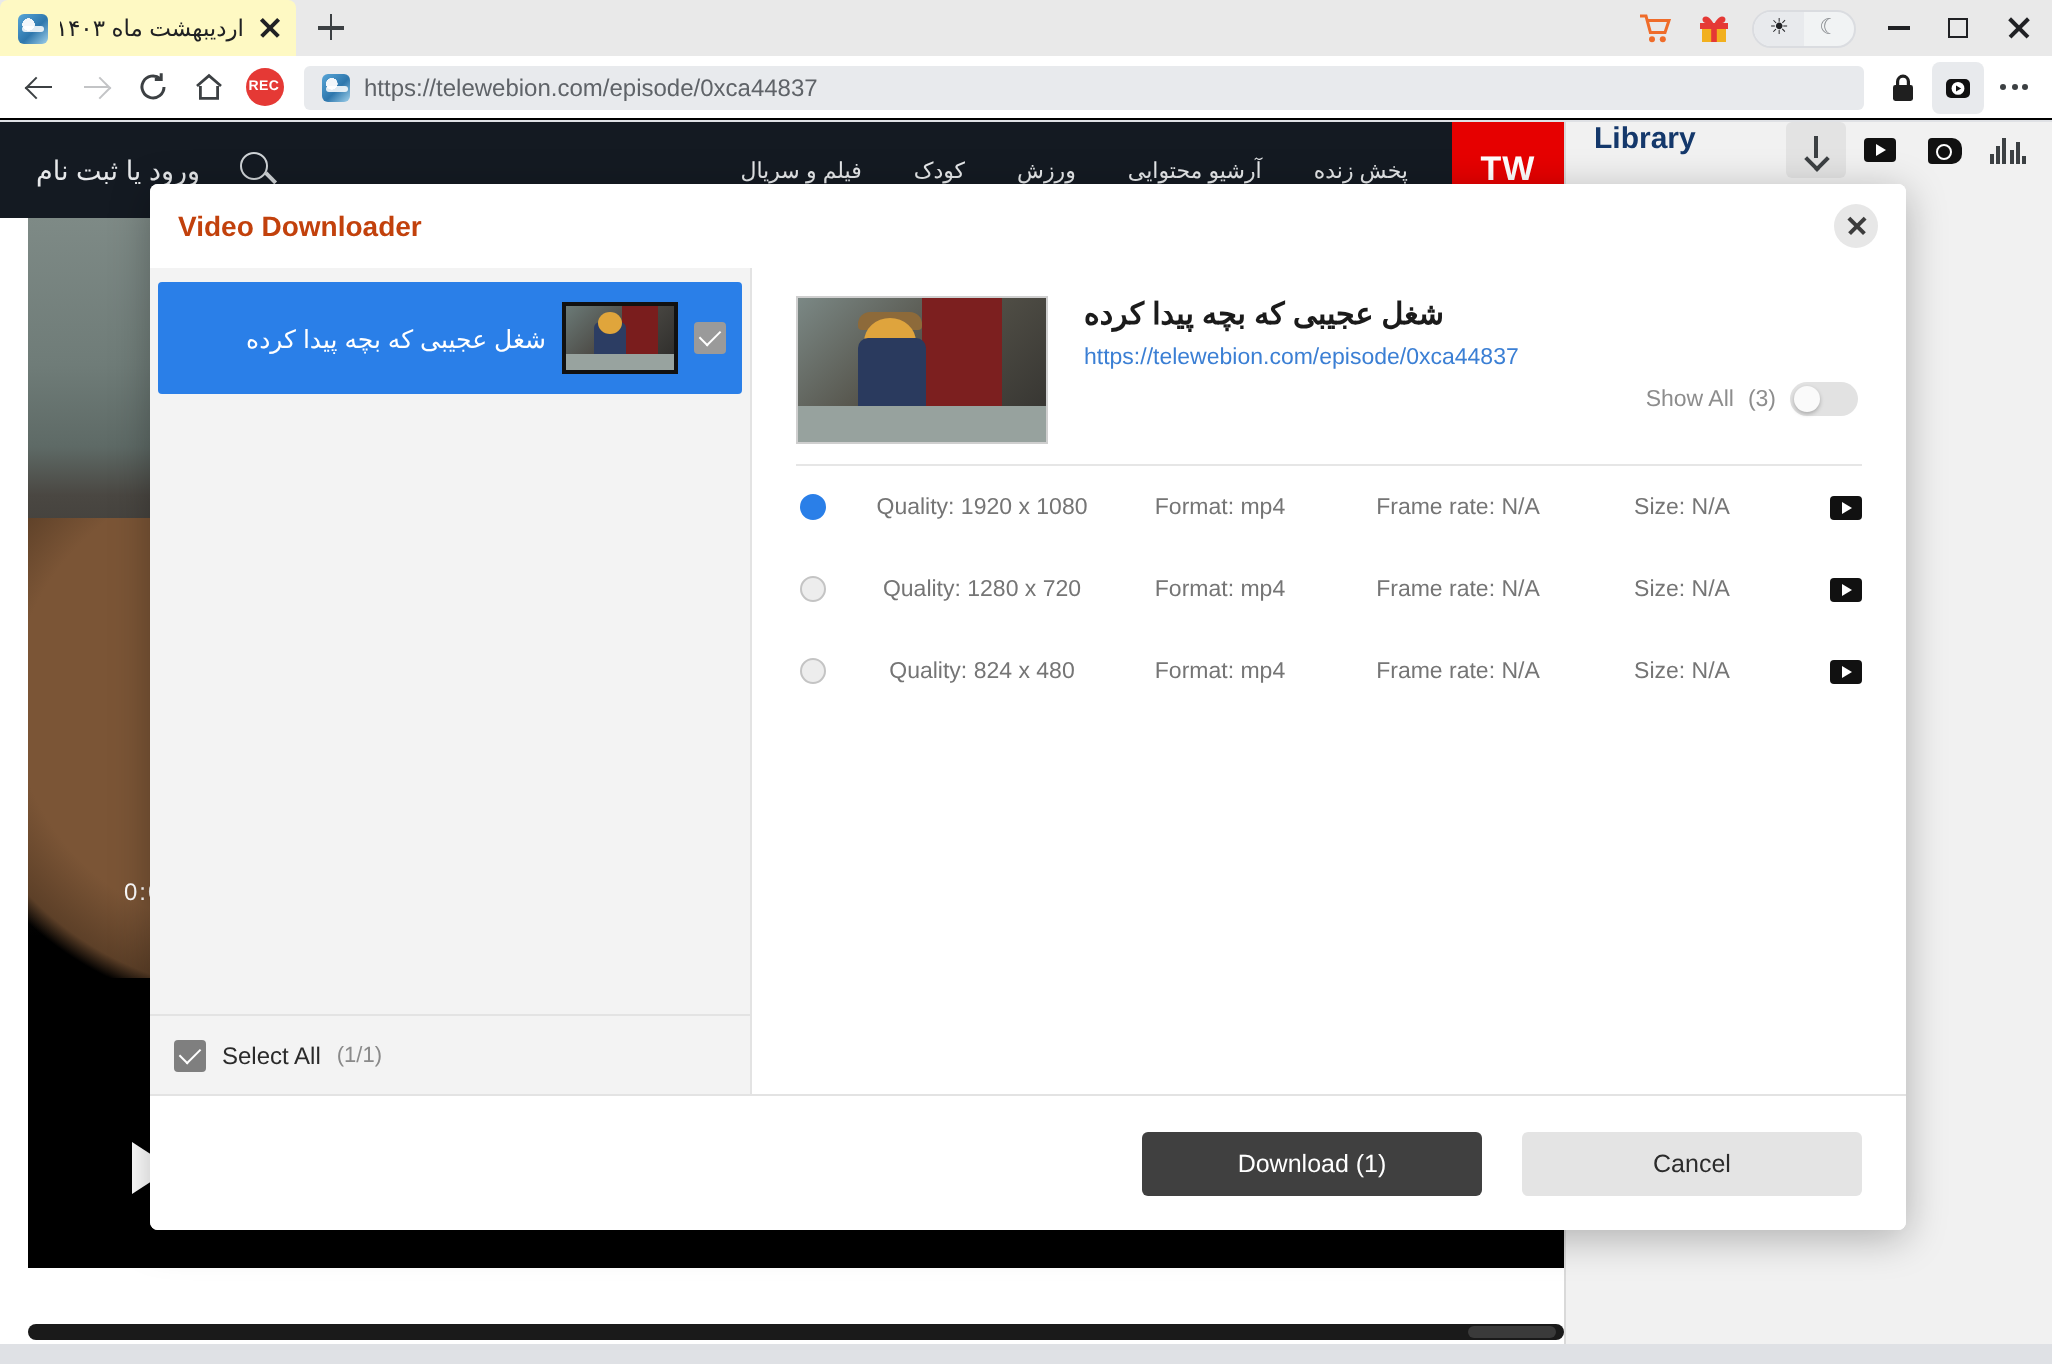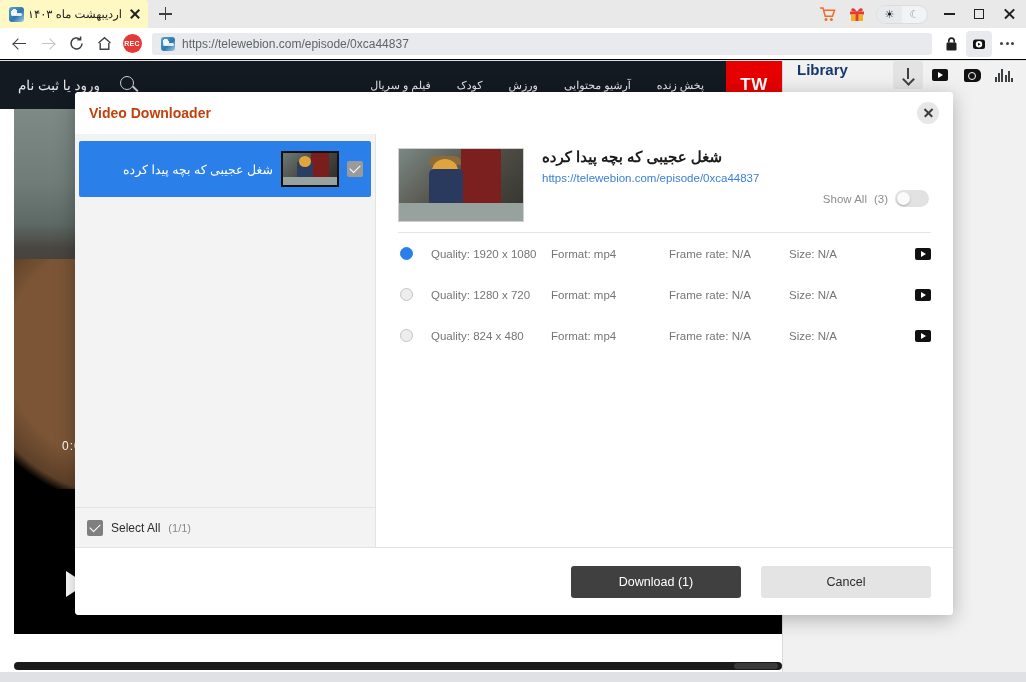--- a/index.html
+++ b/index.html
@@ -352,21 +352,21 @@
   }
   .qual-sep { height:1px; background:#e6e6e6; margin:10px 0 0 0; }
   .qual-row {
     display:flex; align-items:center; height:41px; padding-left:2px;
   }
   .radio {
     width:13px; height:13px; border-radius:50%; flex:0 0 13px; margin-right:18px;
     border:1px solid #c4c4c4; background:#ededed;
   }
   .radio.sel { background:#2a7fe8; border:1px solid #2a7fe8; }
-  .qcell { font-size:11.5px; color:#757575; }
+  .qcell { font-size:11.5px; color:#757575;text-align:center; }
   .qcell.q   { width:120px; }
   .qcell.f   { width:118px; }
   .qcell.fr  { width:120px; }
   .qcell.s   { width:104px; }
   .play-mini {
     margin-left:auto; width:16px; height:12px; background:#111; border-radius:2px;
     position:relative;
   }
   .play-mini::after{
     content:""; position:absolute; left:6px; top:3px; width:0; height:0;

